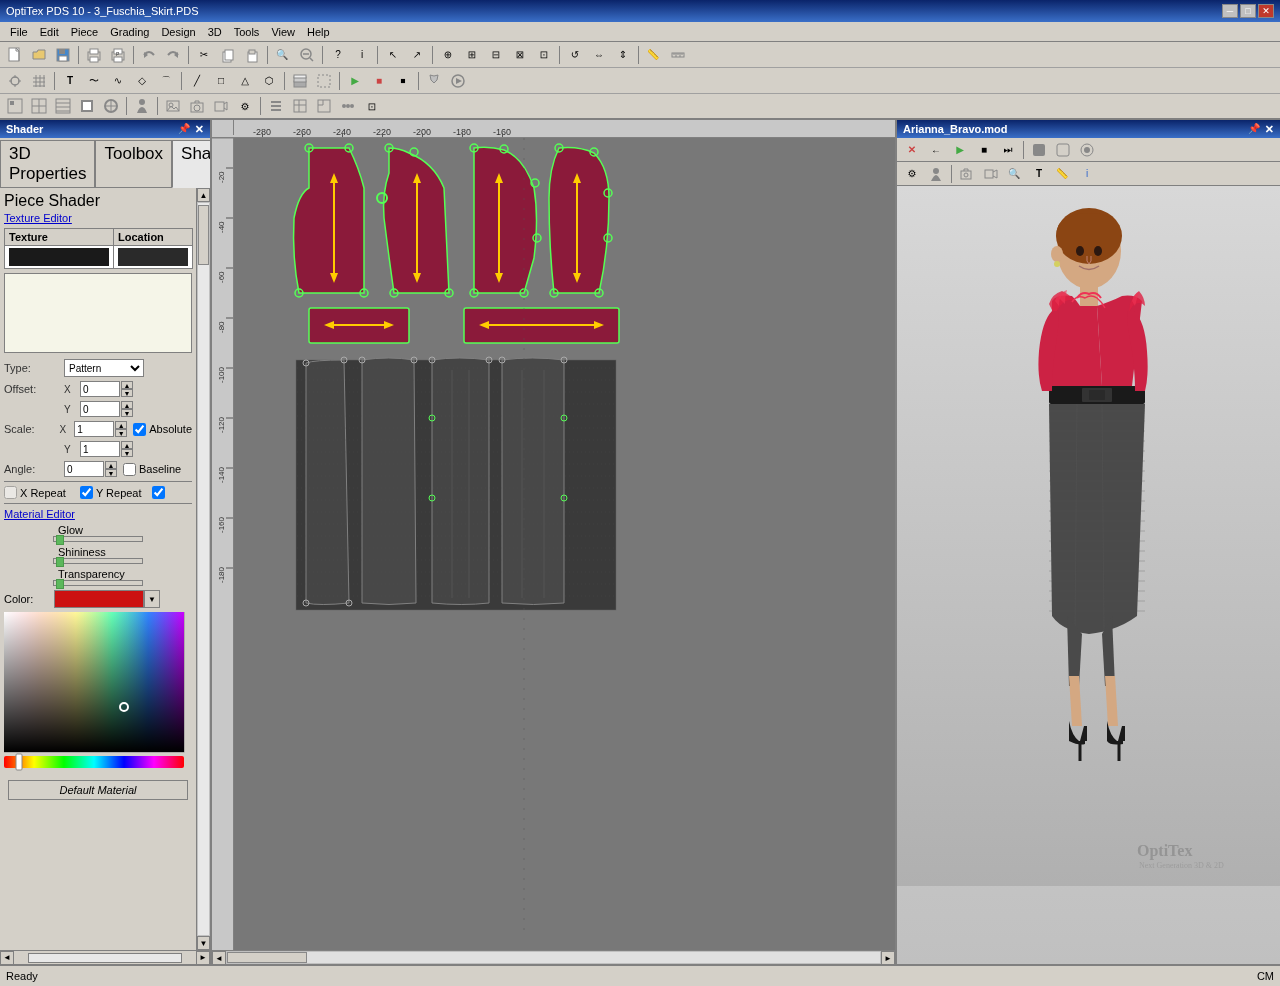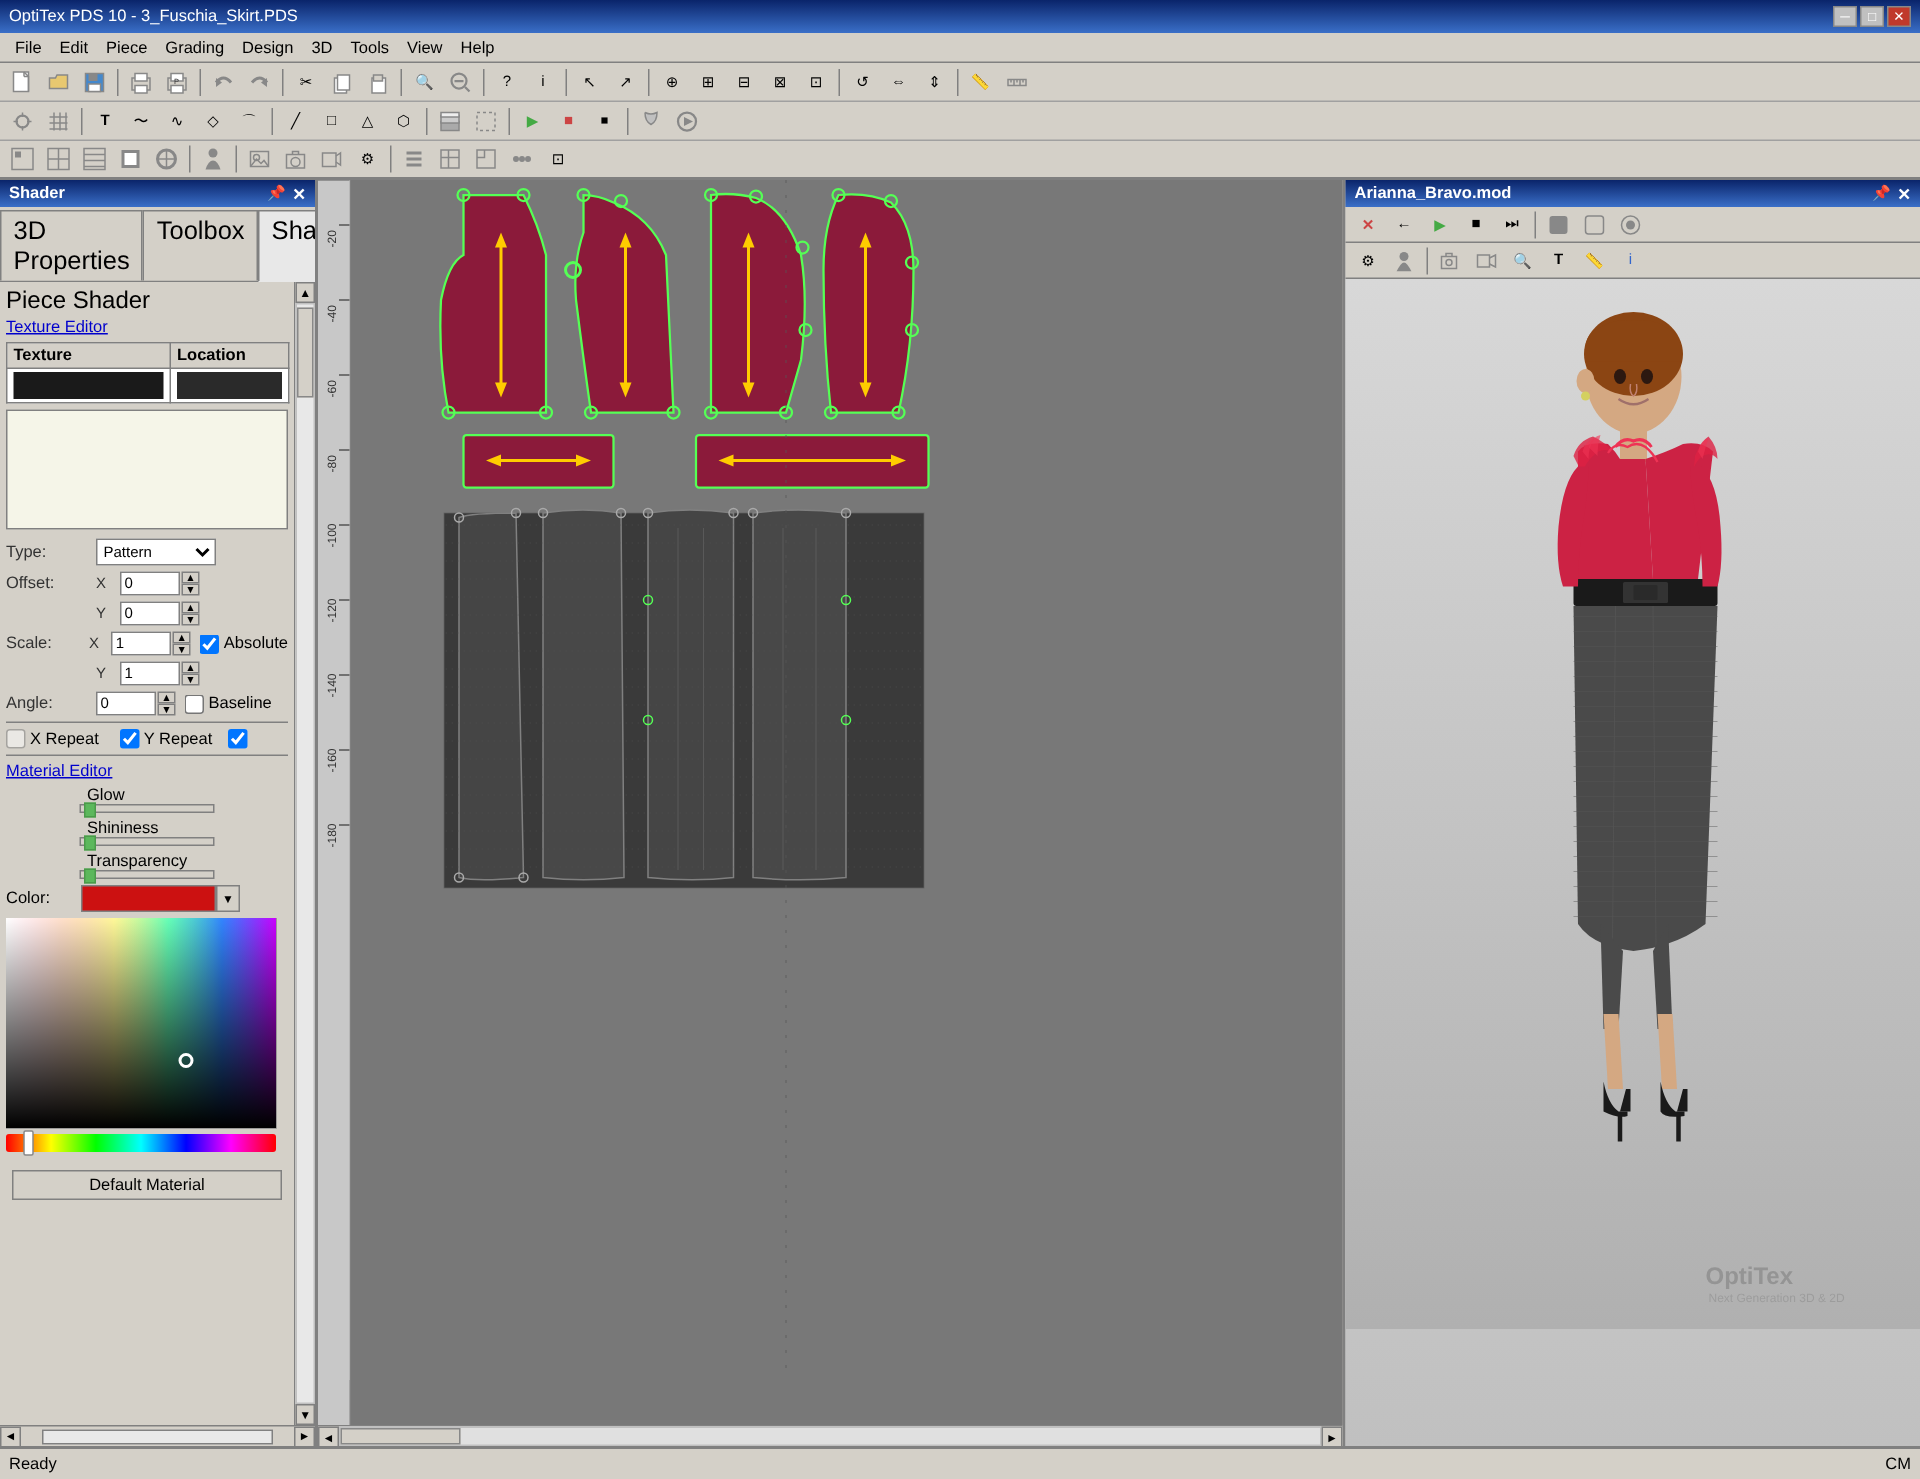--- a/index.html
+++ b/index.html
@@ -292,20 +292,21 @@
 
     
     #default-material-btn {
       margin: 4px;
       padding: 3px 8px;
       background: #d4d0c8;
       border: 1px solid #808080;
       font-size: 11px;
       cursor: pointer;
       width: calc(100% - 8px);
+      font-style: italic;
     }
 
     
     .h-scroll {
       height: 14px;
       background: #d4d0c8;
       border-top: 1px solid #808080;
       display: flex;
       align-items: center;
     }
@@ -424,20 +425,21 @@
       align-items: center;
       padding: 0 4px;
       gap: 2px;
     }
 
     #model-canvas {
       flex: 1;
       background: linear-gradient(to bottom, #e0e0e0, #c0c0c0);
       position: relative;
       overflow: hidden;
+      font-family: Liberation Serif, serif;
     }
 
     
     #status-bar {
       height: 22px;
       background: #d4d0c8;
       border-top: 2px solid #808080;
       display: flex;
       align-items: center;
       padding: 0 6px;
@@ -1009,20 +1011,32 @@
 
     <div class="h-scroll">
       <div class="scroll-arrow">◄</div>
       <div class="h-scroll-track"></div>
       <div class="scroll-arrow">►</div>
     </div>
   </div>
 
   <div id="center-panel">
 
+    <div id="ruler-top">
+      <div style="width:22px;height:100%;background:#c8c8c8;border-right:1px solid #808080;flex-shrink:0;"></div>
+      <div class="ruler-marks">
+        <div class="ruler-mark">-280</div>
+        <div class="ruler-mark">-260</div>
+        <div class="ruler-mark">-240</div>
+        <div class="ruler-mark">-220</div>
+        <div class="ruler-mark">-200</div>
+        <div class="ruler-mark">-180</div>
+        <div class="ruler-mark">-160</div>
+      </div>
+    </div>
 
     <div id="pattern-area">
 
       <div id="ruler-left">
         <svg width="22" height="800">
           <rect x="0" y="0" width="22" height="800" fill="#c8c8c8"></rect>
           <line x1="0" y1="0" x2="22" y2="0" stroke="#808080"></line>
 
           <text x="2" y="35" font-size="8" fill="#333" transform="rotate(-90 12 35)">-20</text>
           <line x1="14" y1="30" x2="22" y2="30" stroke="#555" stroke-width="1"></line>

